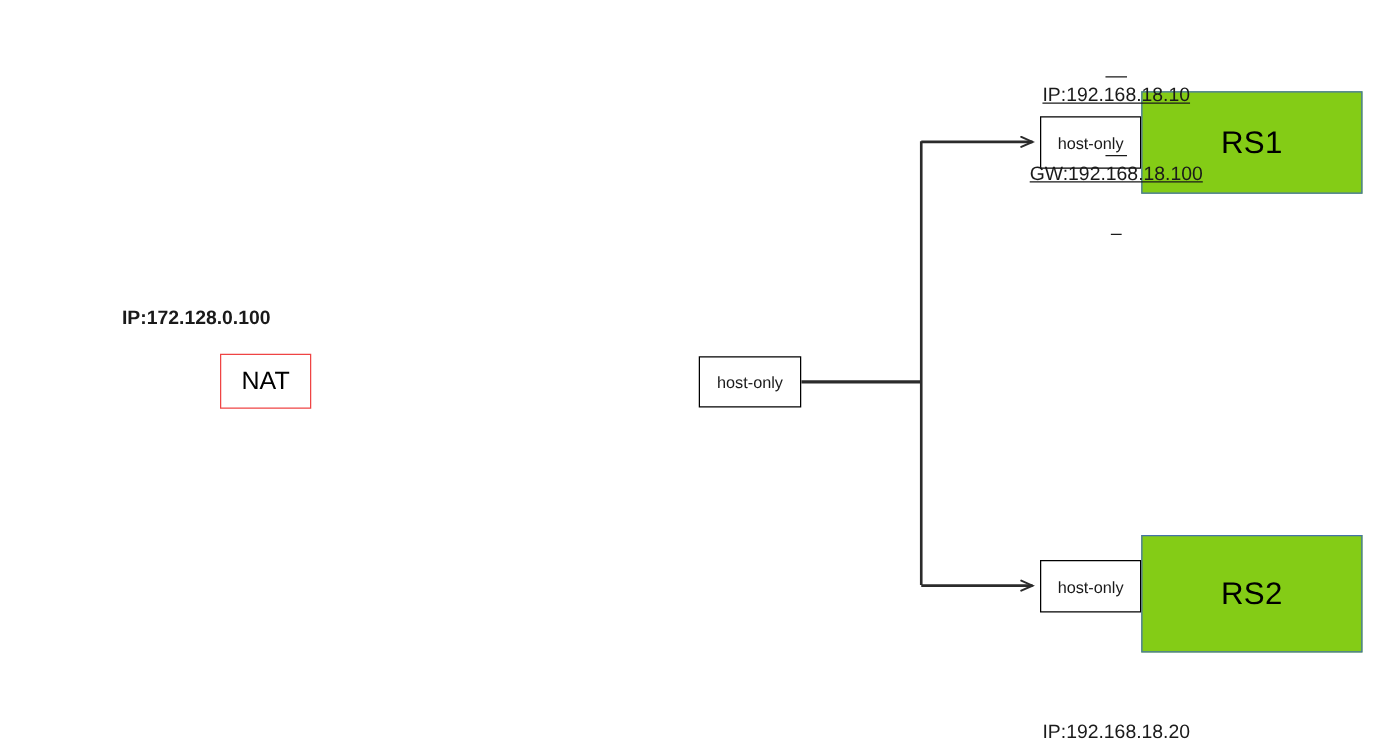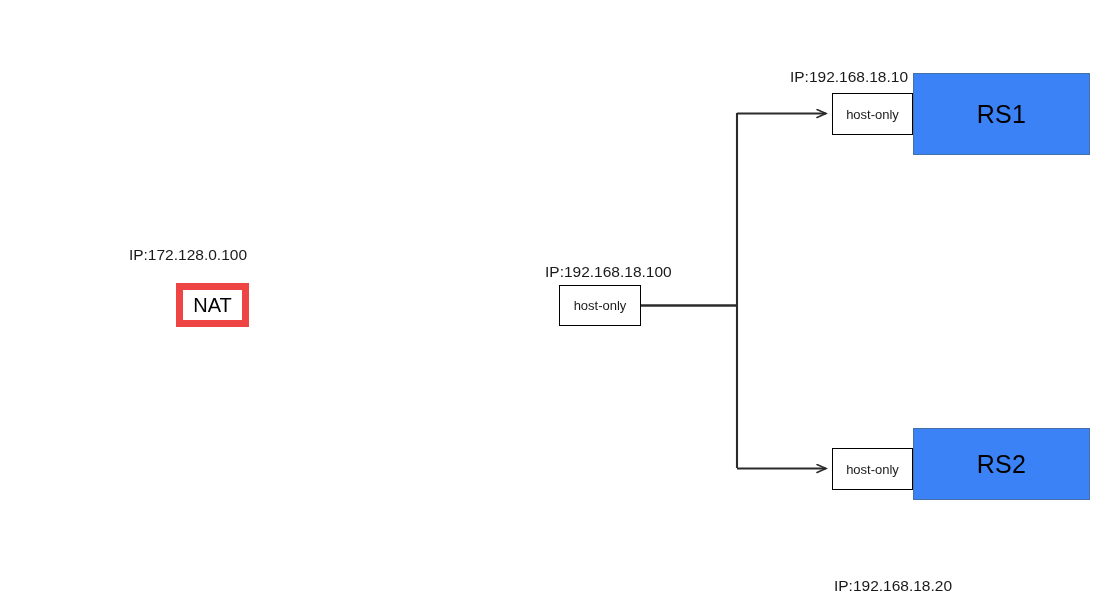--- a/index.html
+++ b/index.html
@@ -29,52 +29,52 @@
   .node {
     position: absolute;
     box-sizing: border-box;
     display: flex;
     align-items: center;
     justify-content: center;
     text-align: right;
   }
   
   .node-host {
-    background: #3b82f6;
+    background: #84cc16;
     border: 1px solid #000000;
     color: #000000;
     font-size: 25px;
     letter-spacing: 0.3px;
   }
   .node-host.bordered-blue {
     border: 1px solid #4472a8;
   }
   
   .node-iface {
     background: #ffffff;
     border: 1px solid #000000;
     color: #1a1a1a;
     font-size: 13px;
   }
   .node-iface.bordered-blue {
-    border: 7px solid #ef4444;
+    border: 1px solid #ef4444;
   }
   .node-iface.nat {
     font-size: 20px;
     color: #000000;
   }
   
   .annot {
     position: absolute;
     font-size: 15.5px;
     line-height: 21px;
     color: #1a1a1a;
     white-space: pre;
   }
-  .annot-right { text-align: right; }
+  .annot-right { text-align: center; font-weight: bold; }
   .annot-center { text-align: center; }
   .annot-left { text-align: left; }
   .annot .line { display: block; }
 </style>
 </head>
 <body>
 
 <div id="canvas">
 
   <svg class="svg-layer" viewBox="0 0 1105 591" width="1105" height="591" xmlns="http://www.w3.org/2000/svg">
@@ -91,21 +91,21 @@
     <path d="M 737 113.5 L 826 113.5" fill="none" stroke="#2b2b2b" stroke-width="2.1" marker-end="url(#openArrow)"></path>
 
     <path d="M 737 468.5 L 826 468.5" fill="none" stroke="#2b2b2b" stroke-width="2.1" marker-end="url(#openArrow)"></path>
   </svg>
 
 
   <div class="node node-host bordered-blue" style="left:913px; top:73px; width:177px; height:82px;">
     <span>RS1</span>
   </div>
 
-  <div class="node node-host bordered-blue" style="left:913px; top:428px; width:177px; height:72px;">
+  <div class="node node-host bordered-blue" style="left:913px; top:428px; width:177px; height:94px;">
     <span>RS2</span>
   </div>
 
   <div class="node node-iface nat bordered-blue" style="left:176px; top:283px; width:73px; height:44px;">
     <span>NAT</span>
   </div>
 
   <div class="node node-iface" style="left:559px; top:285px; width:82px; height:41px;">
     <span>host-only</span>
   </div>
@@ -115,26 +115,24 @@
   </div>
 
   <div class="node node-iface" style="left:832px; top:448px; width:81px; height:42px;">
     <span>host-only</span>
   </div>
 
   <div class="annot annot-right" style="left:67px; top:202px; width:180px;">
     <span class="line">IP:172.128.0.100</span>
   </div>
 
-  <div class="annot annot-left" style="left:545px; top:219px; width:220px;">
-    <span class="line">IP:192.168.18.100</span>
-  </div>
 
-  <div class="annot annot-center" style="left:744px; top:24px; width:210px;">
+  <div class="annot annot-center" style="left:788px; top:24px; width:210px;text-decoration:underline;">
     <span class="line">IP:192.168.18.10</span>
+    <span class="line">GW:192.168.18.100</span>
   </div>
 
   <div class="annot annot-center" style="left:788px; top:533px; width:210px;">
     <span class="line">IP:192.168.18.20</span>
     
   </div>
 
 </div>
 
 </body></html>

